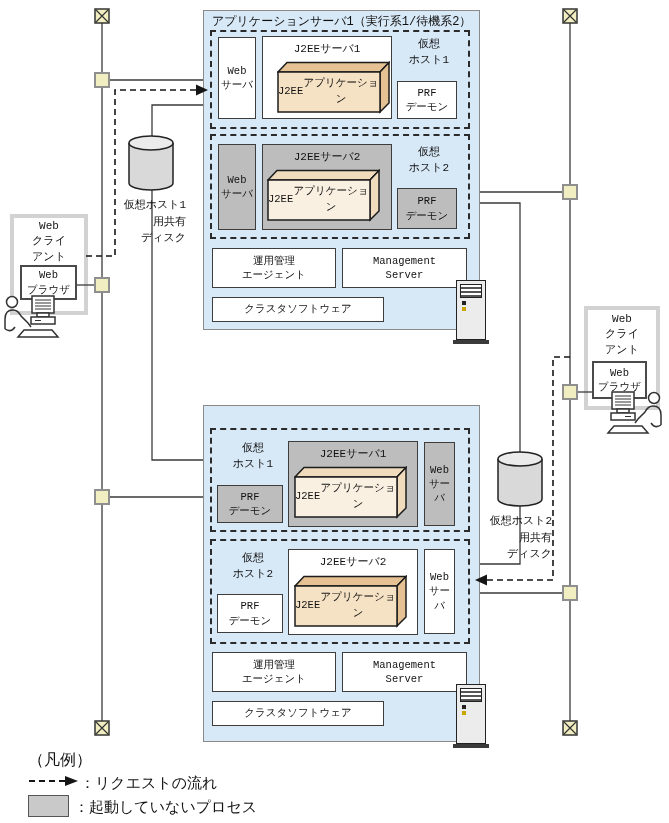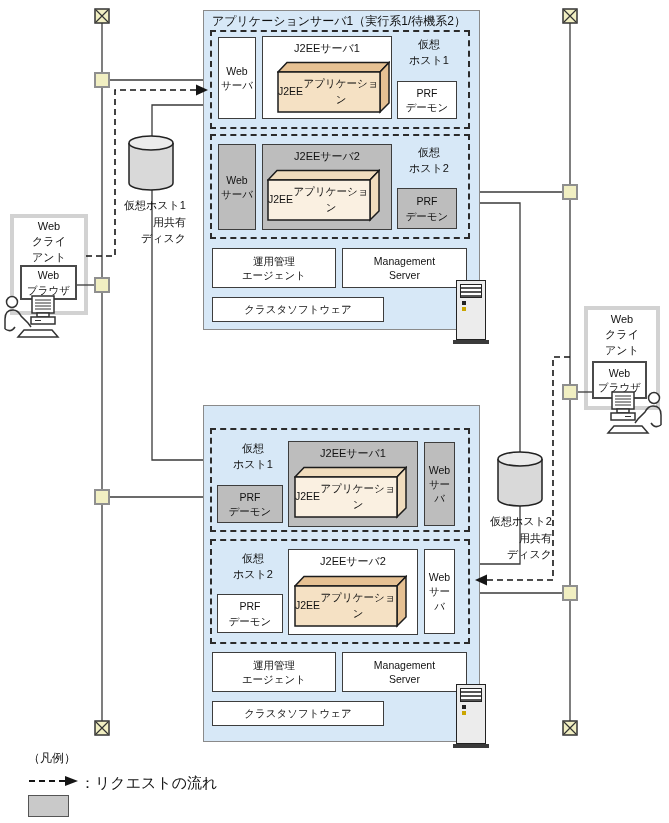--- a/index.html
+++ b/index.html
@@ -1,17 +1,17 @@
 <!DOCTYPE html>
 <html><head>
 <meta charset="utf-8">
 <style>
   body{margin:0;background:#fff}
   .canvas{position:relative;width:669px;height:823px;background:#fff;overflow:hidden;
-          font-family:Liberation Sans, sans-serif;color:#111}
+          font-family:Liberation Mono, monospace;color:#111}
   .server{position:absolute;background:#d7e8f7;border:1px solid #8a8a8a;z-index:2;box-sizing:border-box}
   .stitle{position:absolute;left:9px;top:3px;font-size:12px;white-space:nowrap;z-index:3}
   .vh{position:absolute;border:2px dashed #2b2b2b;z-index:3;box-sizing:border-box}
   .pbox{position:absolute;background:#fff;border:1px solid #3d3d3d;display:flex;flex-direction:column;
         align-items:center;justify-content:center;text-align:center;font-size:10.5px;line-height:1.35;z-index:4;box-sizing:border-box}
   .inactive{background:#bdbdbd}
   .jserver{position:absolute;background:#fff;border:1px solid #3d3d3d;text-align:center;font-size:11px;
            padding-top:4px;z-index:4;box-sizing:border-box}
   .jserver.inactive{background:#bdbdbd}
   .hostlabel{position:absolute;font-size:11px;line-height:1.45;text-align:center;z-index:4}
@@ -30,21 +30,21 @@
   .connector{position:absolute;width:12px;height:12px;background:#f1efc2;border:2px solid #8f8f8f;z-index:5}
   .xnode{position:absolute;z-index:5;line-height:0}
   .lines{position:absolute;left:0;top:0;z-index:3}
   .icon{position:absolute;z-index:4;line-height:0}
   .tower{position:absolute;width:28px;height:58px;background:#ececec;border:1.5px solid #222;z-index:5}
   .t-panel{position:absolute;left:3px;top:3px;right:3px;height:12px;border:1px solid #222;
            background:repeating-linear-gradient(#fff 0 2px,#555 2px 4px)}
   .t-dot{position:absolute;left:5px;width:4px;height:4px;background:#222}
   .t-dot.b{background:#caa500}
   .t-base{position:absolute;left:-4px;bottom:-5px;width:36px;height:4px;background:#3a3a3a}
-  .legend-title{position:absolute;font-size:12px;z-index:2}
+  .legend-title{position:absolute;font-size:16px;z-index:2}
   .legend-text{position:absolute;font-size:15px;z-index:2;white-space:nowrap}
   .graybox{position:absolute;width:39px;height:20px;background:#c9c9c9;border:1.5px solid #555;z-index:2}
 </style>
 </head>
 <body>
 
 <div class="canvas">
 
   <svg class="lines" width="669" height="823">
     <g stroke="#3a3a3a" stroke-width="1.3" fill="none">
@@ -316,14 +316,15 @@
 
   <div class="legend-title" style="left:28px;top:750px">（凡例）</div>
   <span class="icon" style="left:27px;top:774px">
     <svg width="54" height="14" viewBox="0 0 54 14">
       <path d="M2,7 H38" stroke="#151515" stroke-width="1.8" stroke-dasharray="6 4" fill="none"></path>
       <polygon points="38,2 51,7 38,12" fill="#151515"></polygon>
     </svg>
   </span>
   <div class="legend-text" style="left:80px;top:774px">：リクエストの流れ</div>
   <div class="graybox" style="left:28px;top:795px"></div>
+  <div class="legend-text" style="left:74px;top:798px">：起動していないプロセス</div>
 
 </div>
 
 </body></html>

